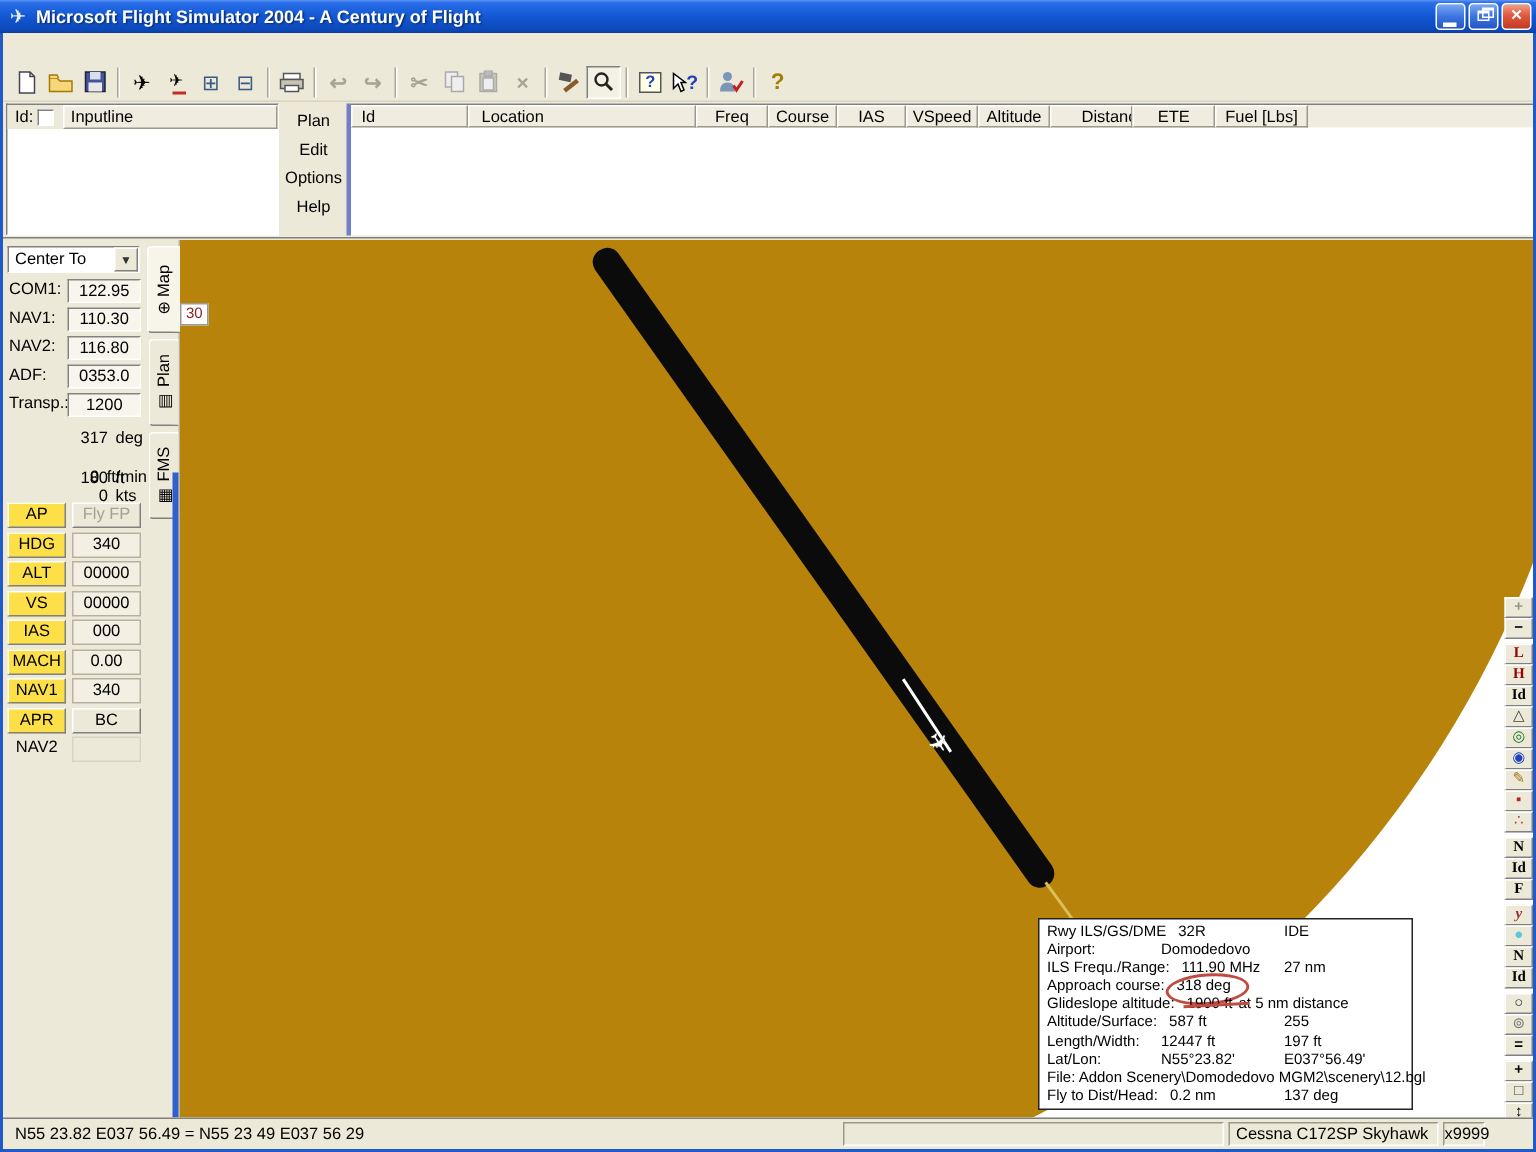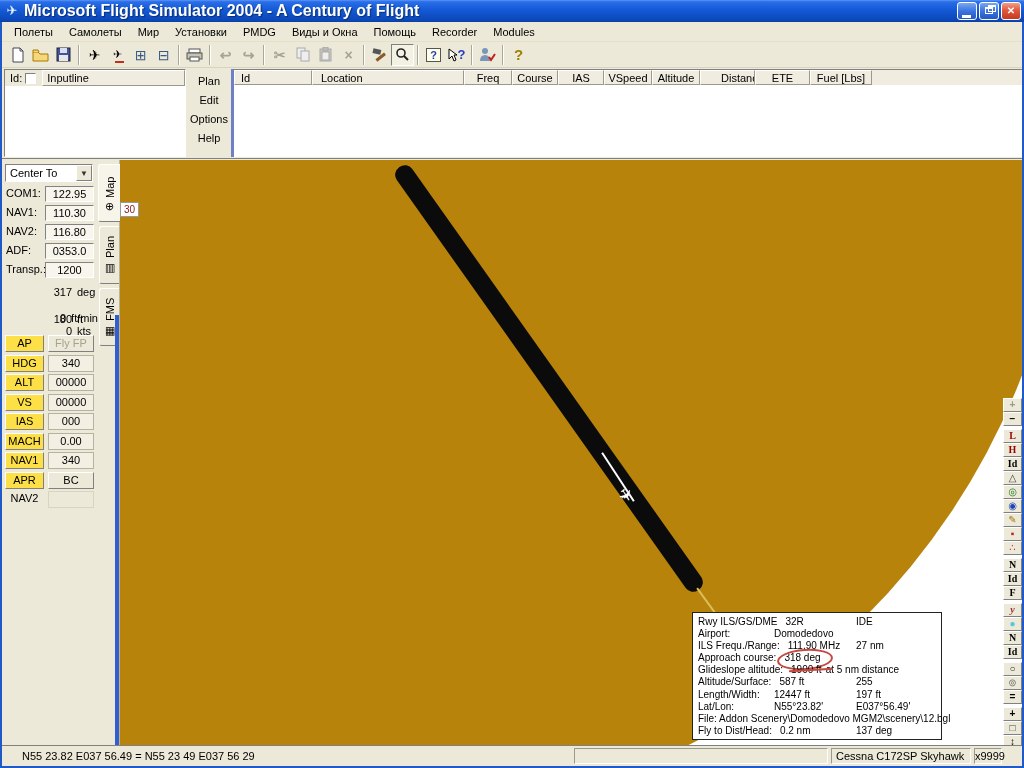--- a/index.html
+++ b/index.html
@@ -11,21 +11,21 @@
   .edge { position:absolute; background:#2059C8; z-index:50; }
   .edge-l { left:0; top:22px; bottom:0; width:2px; }
   .edge-r { right:0; top:22px; bottom:0; width:2px; }
   .edge-b { left:0; right:0; bottom:0; height:2px; }
 
   
   .titlebar { position:absolute; left:0; top:0; width:1024px; height:22px;
     background:linear-gradient(180deg,#5E95F5 0%,#2A6FE8 8%,#1459D6 45%,#0B47B8 92%,#0A3F9E 100%);
     display:flex; align-items:center; padding:0 3px; z-index:60; }
   .title-icon { width:18px; height:16px; color:#E8F0FF; font-size:13px; line-height:16px; text-align:center; }
-  .title-text { color:#fff; font-weight:bold; font-size:16px; margin-left:3px;
+  .title-text { color:#fff; font-weight:bold; font-size:12px; margin-left:3px;
     text-shadow:1px 1px 1px #0A3070; flex:1; white-space:nowrap; }
   .tb-btns { display:flex; gap:2px; }
   .tb-btn { width:20px; height:18px; border-radius:3px; border:1px solid #fff;
     background:linear-gradient(180deg,#7AA7F2 0%,#3C74E0 50%,#2458C4 100%);
     color:#fff; font-size:10px; font-weight:bold; text-align:center; line-height:16px; position:relative; }
   .tb-btn.close { background:linear-gradient(180deg,#F0A088 0%,#E0583E 45%,#C23A20 100%); }
   .tb-btn.min span { position:absolute; left:4px; bottom:1px; width:9px; height:3px; background:#fff; }
   .tb-btn.restore i { position:absolute; left:5px; top:4px; width:8px; height:7px; border:1px solid #fff; border-top:2px solid #fff; background:transparent; }
   .tb-btn.restore b { position:absolute; left:8px; top:2px; width:8px; height:7px; border:1px solid #fff; border-top:2px solid #fff; }
 
@@ -147,21 +147,21 @@
   .mt-btn { width:19px; height:14px; background:#ECE9D8; border:1px solid; border-color:#fff #808080 #808080 #fff;
     font-size:10px; text-align:center; line-height:12px; overflow:hidden; }
   .mt-btn.b { font-weight:bold; }
   .mt-btn.serif { font-family:"Liberation Serif", serif; font-weight:bold; }
   .mt-btn.i { font-style:italic; }
   .mt-btn.gap { margin-top:3px; }
 
   
   .statusbar { position:absolute; left:2px; top:745px; width:1020px; height:21px; background:#ECE9D8;
     border-top:1px solid #808080; display:flex; align-items:center; z-index:40; }
-  .sb-coords { padding-left:8px; width:560px;margin-left:12px; }
+  .sb-coords { padding-left:8px; width:560px; }
   .sb-panel { height:16px; border:1px solid; border-color:#9a9a8a #fff #fff #9a9a8a; margin-right:3px; }
   .sb-empty { width:254px; }
   .sb-aircraft { width:140px; line-height:14px; padding-left:4px; }
   .sb-zoom { width:28px; line-height:14px; text-align:right; padding-right:4px; }
 </style>
 </head>
 <body>
 
 <div id="window">
 
@@ -173,39 +173,20 @@
           <span></span>
         </span>
       <span class="tb-btn restore">
           <b></b>
           <i></i>
         </span>
       <span class="tb-btn close">✕</span>
     </span>
   </div>
 
-  <div class="menubar" id="menubar">
-    <span class="menu-item">Полеты</span>
-
-    <span class="menu-item">Самолеты</span>
-
-    <span class="menu-item">Мир</span>
-
-    <span class="menu-item">Установки</span>
-
-    <span class="menu-item">PMDG</span>
-
-    <span class="menu-item">Виды и Окна</span>
-
-    <span class="menu-item">Помощь</span>
-
-    <span class="menu-item">Recorder</span>
-
-    <span class="menu-item">Modules</span>
-  </div>
 
   <div class="toolbar">
     <span class="tbtn">
       <svg width="14" height="16">
           <path d="M2 1h7l3 3v11H2z" fill="#fff" stroke="#445" stroke-width="1"></path>
           <path d="M9 1v3h3" fill="none" stroke="#445"></path>
         </svg>
     </span>
     <span class="tbtn">
       <svg width="17" height="14">

